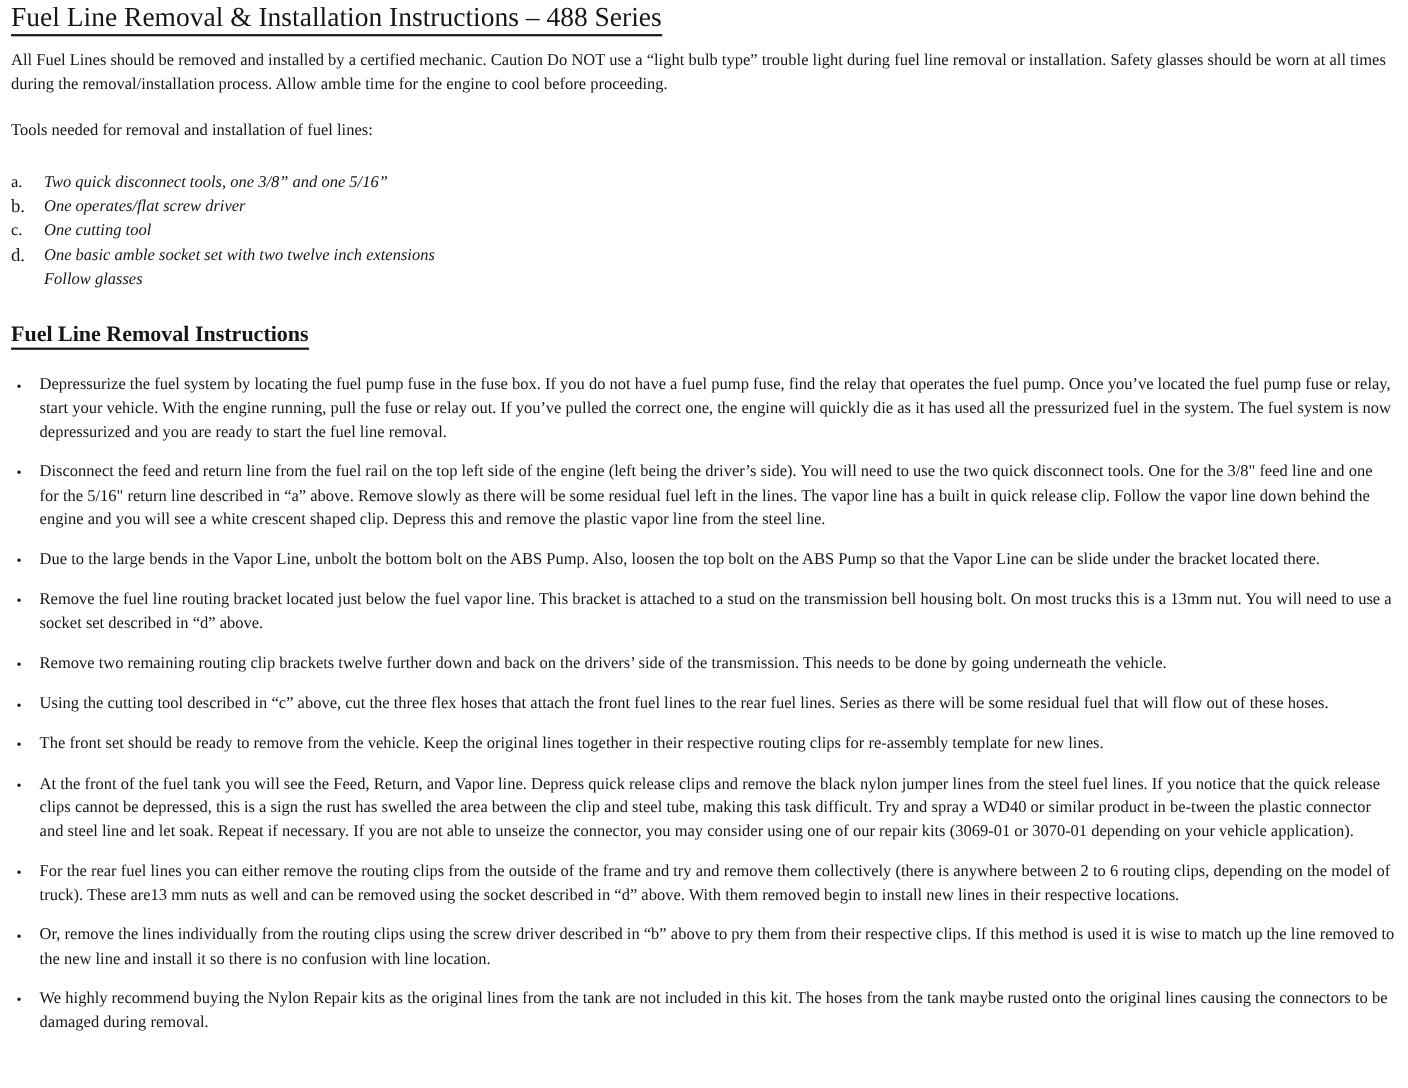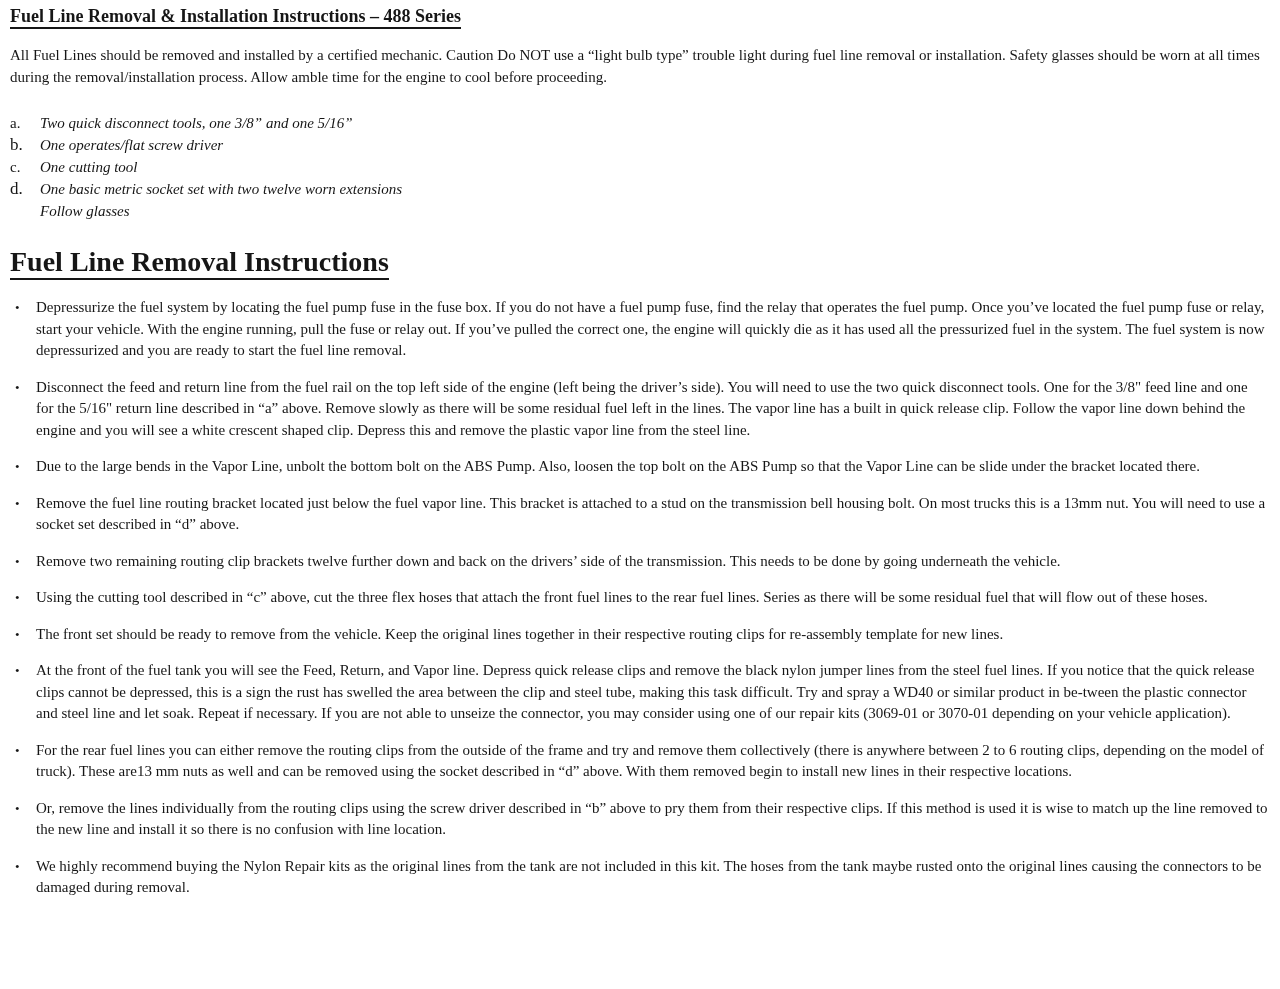--- a/index.html
+++ b/index.html
@@ -14,23 +14,23 @@
     background: #ffffff;
     color: #161616;
     font-family: "Liberation Serif", serif;
     font-size: 15px;
     line-height: 21.5px;
     overflow: hidden;
     box-sizing: border-box;
     padding: 3px 12px 0 10px;
   }
   .doc-title {
-    font-size: 18px;
+    font-size: 25px;
     line-height: 27px;
-    font-weight: bold;
+    font-weight: normal;
     margin: 0;
   }
   .doc-title .u,
   .section-heading .u {
     border-bottom: 2px solid #161616;
     padding-bottom: 1px;
   }
   .intro {
     margin: 15px 0 0 0;
   }
@@ -49,21 +49,21 @@
     flex: 0 0 30px;
   }
   .tool-row.big-letter .tool-letter {
     font-size: 17px;
   }
   .tool-text {
     flex: 1;
     font-style: italic;
   }
   .section-heading {
-    font-size: 28px;
+    font-size: 20px;
     line-height: 29px;
     font-weight: bold;
     margin: 25px 0 0 0;
     font-family: Liberation Serif, serif;
   }
   .bullet-list {
     margin-top: 21px;
   }
   .bullet-row {
     display: flex;
@@ -82,37 +82,38 @@
 </style>
 </head>
 <body>
 
 <div class="page">
 
   <h1 class="doc-title"><span class="u">Fuel Line Removal &amp; Installation Instructions – 488 Series</span></h1>
 
   <p class="intro">All Fuel Lines should be removed and installed by a certified mechanic. Caution Do NOT use a “light bulb type” trouble light during fuel line removal or installation. Safety glasses should be worn at all times during the removal/installation process. Allow amble time for the engine to cool before proceeding.</p>
 
+  <p class="tools-intro">Tools needed for removal and installation of fuel lines:</p>
 
   <div class="tools-list">
     <div class="tool-row">
       <span class="tool-letter">a.</span>
       <span class="tool-text">Two quick disconnect tools, one 3/8” and one 5/16”</span>
     </div>
     <div class="tool-row big-letter">
       <span class="tool-letter">b.</span>
       <span class="tool-text">One operates/flat screw driver</span>
     </div>
     <div class="tool-row">
       <span class="tool-letter">c.</span>
       <span class="tool-text">One cutting tool</span>
     </div>
     <div class="tool-row big-letter">
       <span class="tool-letter">d.</span>
-      <span class="tool-text">One basic metric socket set with two twelve worn extensions</span>
+      <span class="tool-text">One basic amble socket set with two twelve inch extensions</span>
     </div>
     <div class="tool-row">
       <span class="tool-letter"></span>
       <span class="tool-text">Follow glasses</span>
     </div>
   </div>
 
   <h2 class="section-heading"><span class="u">Fuel Line Removal Instructions</span></h2>
 
   <div class="bullet-list">

